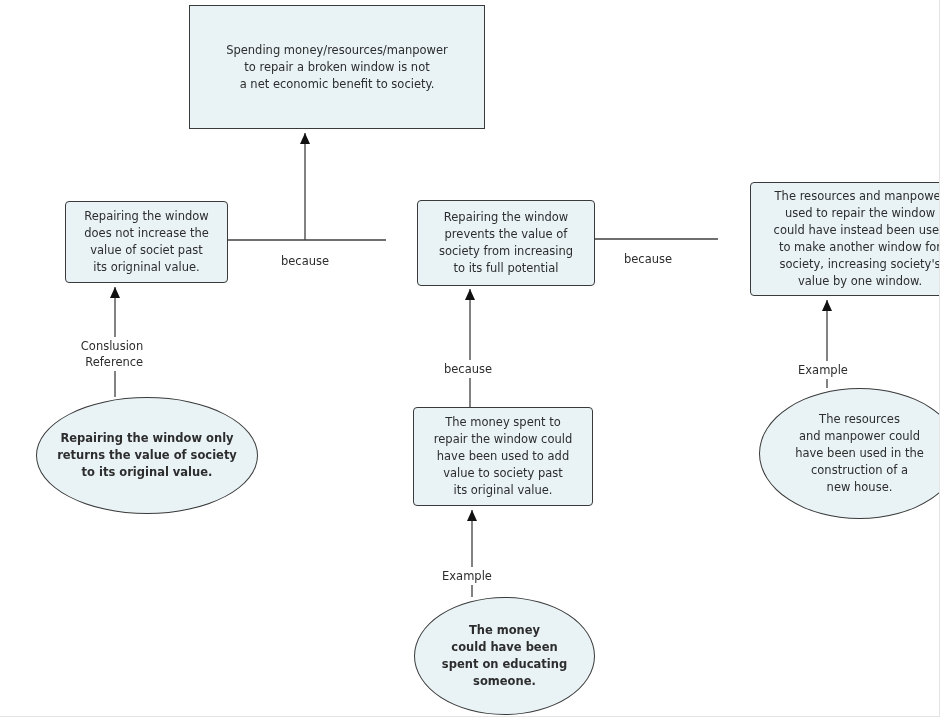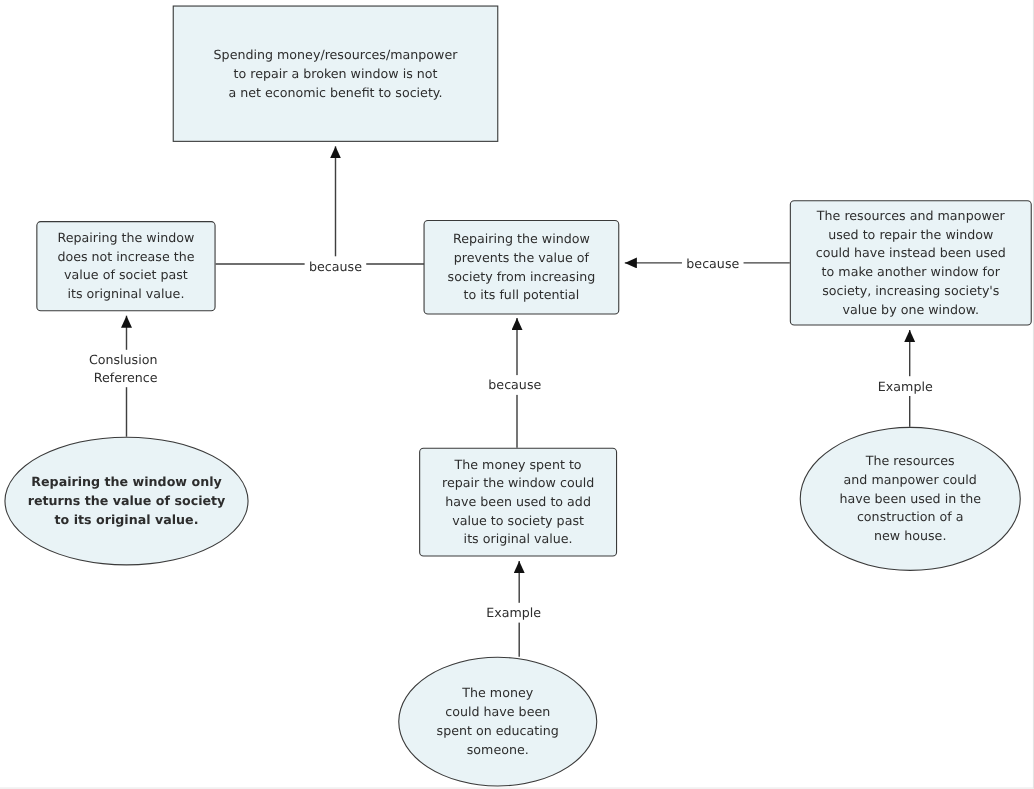--- a/index.html
+++ b/index.html
@@ -33,20 +33,21 @@
   svg.edges .arrowhead { fill: var(--arrow-fill); }
   .node {
     position: absolute;
     display: flex;
     align-items: center;
     justify-content: center;
     text-align: center;
     background: var(--node-fill);
     border: 1.4px solid var(--node-border);
     z-index: 2;
+    margin-left: 32px;
   }
   .node .node-text {
     white-space: pre-line;
     font-size: 11.5px;
     line-height: 17px;
     color: var(--text-color);
     padding: 2px 4px;
   }
   .node.rounded { border-radius: 4px; }
   .node.ellipse { border-radius: 50%; }
@@ -54,20 +55,21 @@
     position: absolute;
     transform: translate(-50%, -50%);
     background: var(--background);
     font-size: 11.5px;
     line-height: 16px;
     color: var(--text-color);
     text-align: center;
     white-space: pre-line;
     padding: 1px 4px;
     z-index: 3;
+    margin-top: 19px;
   }
 </style>
 </head>
 <body>
 
 <div class="canvas">
 
   <svg class="edges">
     <defs>
       <marker id="arrow" markerUnits="userSpaceOnUse" markerWidth="13" markerHeight="12" refX="11" refY="5" orient="auto">
@@ -134,21 +136,21 @@
   </div>
 
   <div class="node ellipse" style="left:727px; top:388px; width:201px; height:131px;">
     <div class="node-text">The resources
 and manpower could
 have been used in the
 construction of a
 new house.</div>
   </div>
 
-  <div class="node ellipse" style="left:362px; top:597px; width:181px; height:118px;">
+  <div class="node ellipse" style="left:382px; top:597px; width:181px; height:118px;font-weight:bold;">
     <div class="node-text">The money
 could have been
 spent on educating
 someone.</div>
   </div>
 
   <div class="edge-label" style="left:305px; top:242px;">because</div>
 
   <div class="edge-label" style="left:648px; top:240px;">because</div>
 

